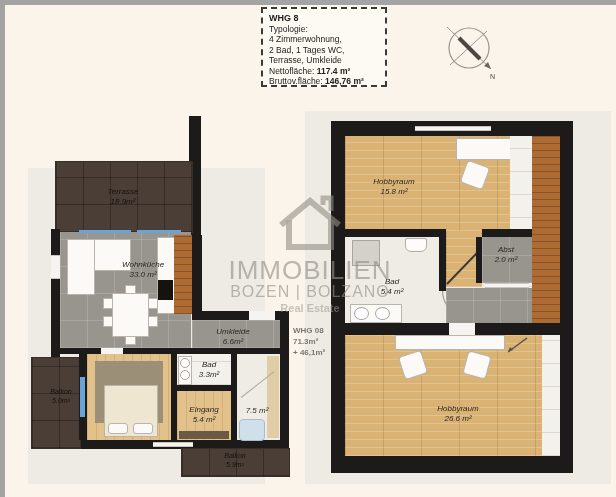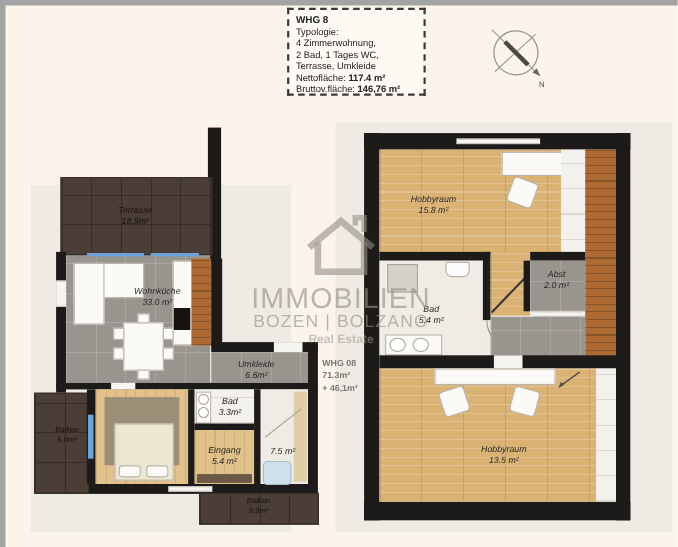--- a/index.html
+++ b/index.html
@@ -264,21 +264,21 @@
     <div class="abs tile-white" style="left:537px;top:330px;width:18px;height:121px;"></div>
     <div class="abs furn" style="left:390px;top:330px;width:108px;height:13px;"></div>
     <div class="abs furn" style="left:396px;top:348px;width:22px;height:22px;transform:rotate(-18deg);border-radius:4px;"></div>
     <div class="abs furn" style="left:460px;top:348px;width:22px;height:22px;transform:rotate(15deg);border-radius:4px;"></div>
     <svg class="abs" style="left:500px;top:330px;" width="26" height="20" viewBox="0 0 26 20">
       <line x1="3" y1="17" x2="22" y2="3" stroke="#55504a" stroke-width="1.4"></line>
       <polygon points="3,17 8,15 5,12" fill="#55504a"></polygon>
     </svg>
     <div class="label" style="left:416px;top:399px;width:74px;">
       <span>Hobbyraum</span>
-        <span>13.5 m²</span>
+        <span>26.6 m²</span>
     </div>
   </div>
 
   <div class="annotation">
     <div>WHG 08</div>
     <div>71.3m²</div>
     <div>+ 46,1m²</div>
   </div>
 
   <div class="watermark">

